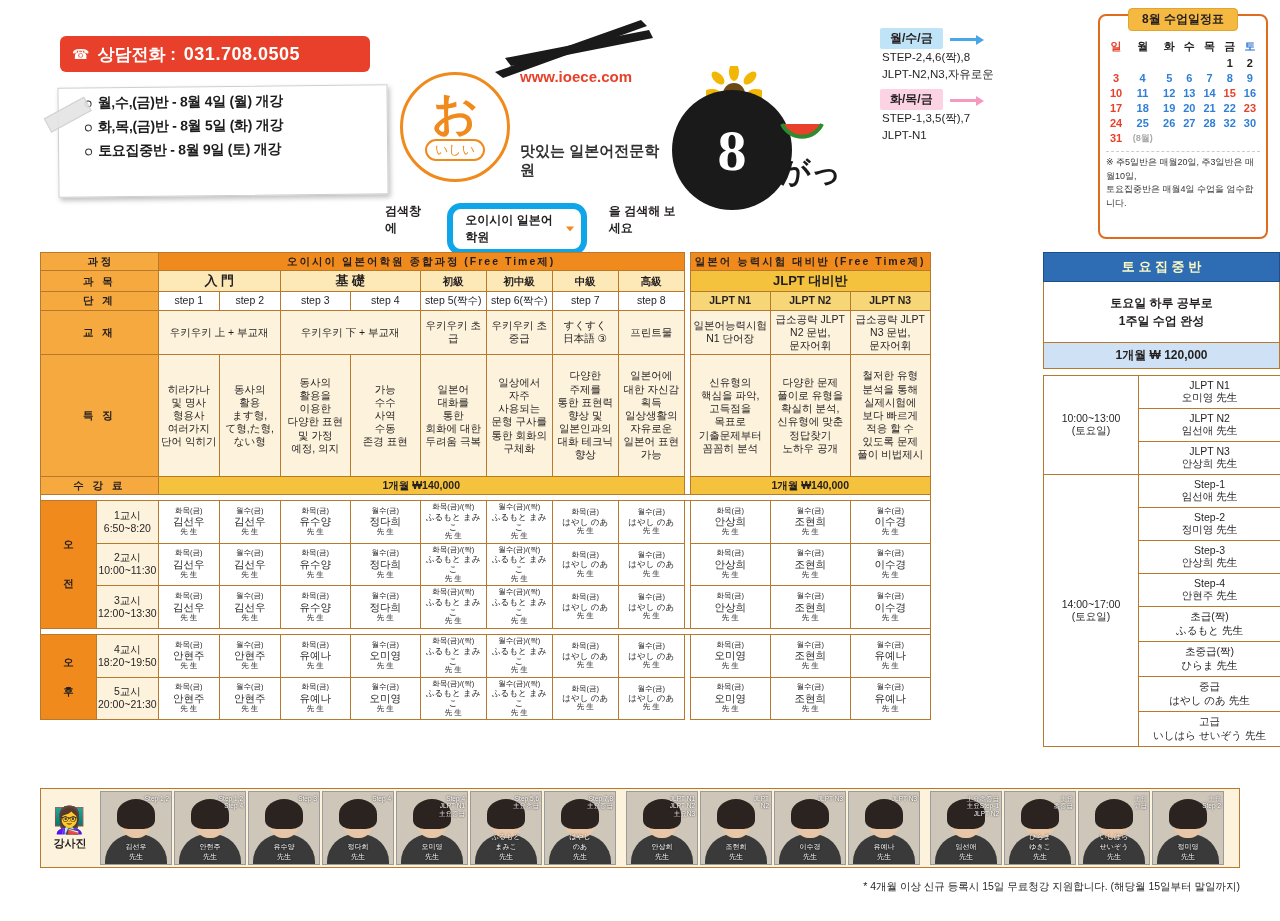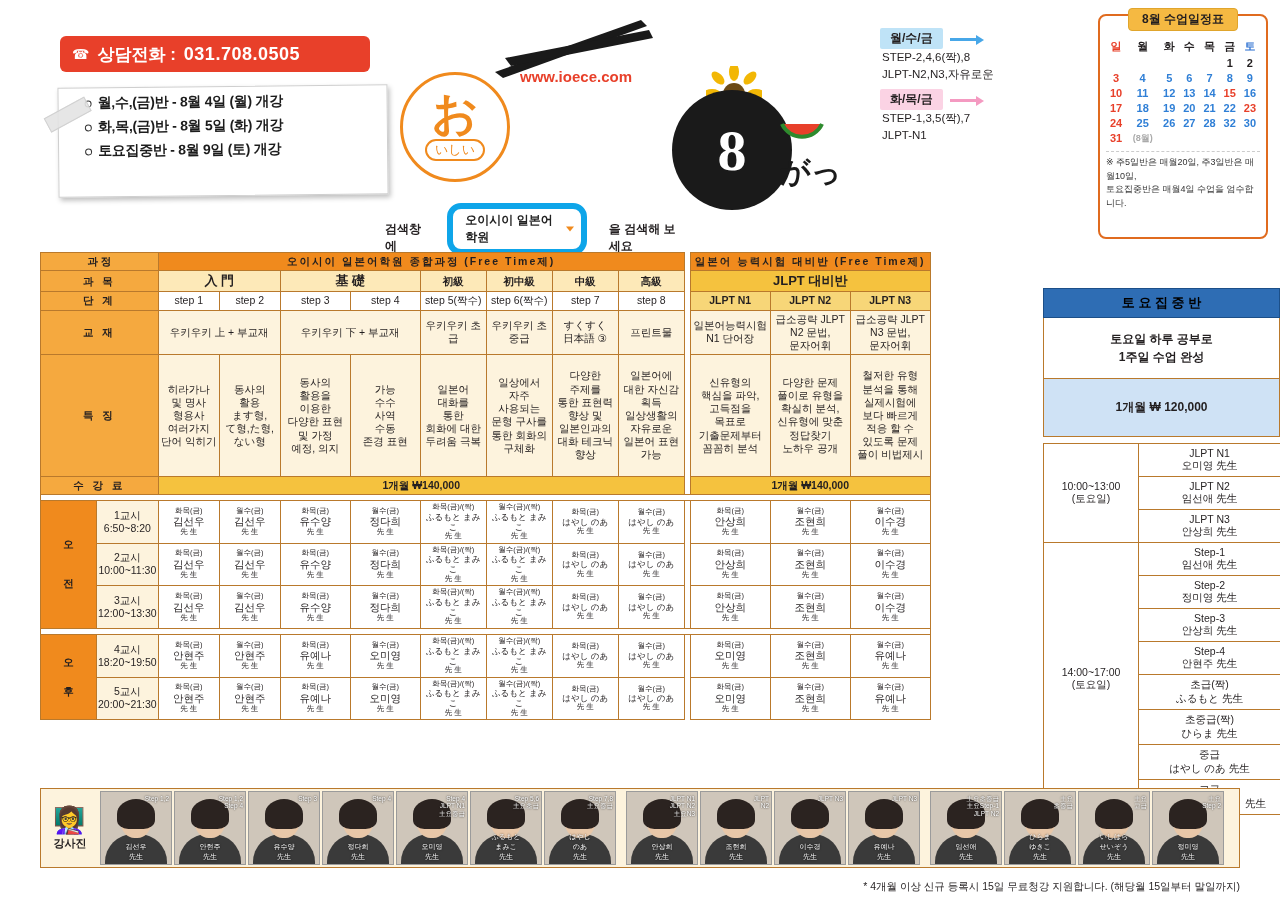--- a/index.html
+++ b/index.html
@@ -52,21 +52,21 @@
     display:flex; flex-direction:column; align-items:center; justify-content:center;
   }
   .o-char{ font-size:46px; color:#f08a1d; font-weight:bold; line-height:0.9; }
   .o-sub{
     margin-top:4px; border:2px solid #f08a1d; border-radius:12px;
     padding:0 8px; font-size:13px; color:#f08a1d; background:#fff;
   }
   .site-url{ position:absolute; left:120px; top:48px; font-size:15px; color:#e8402a; font-weight:bold; }
   .brand-name{ position:absolute; left:118px; top:66px; font-size:42px; font-weight:bold; color:#222; letter-spacing:-1px;}
   .brand-tag{ position:absolute; left:120px; top:122px; font-size:15px; color:#333; font-weight:bold; }
-  .search-row{ position:absolute; left:-15px; top:183px; width:300px; display:flex; align-items:flex-end; gap:22px; font-size:12px; font-weight:bold;}
+  .search-row{ position:absolute; left:-15px; top:183px; width:300px; display:flex; align-items:flex-start; gap:22px; font-size:12px; font-weight:bold;}
   .search-pill{
     background:#fff; border:6px solid #0ea5e9; border-radius:14px;
     padding:3px 22px 3px 12px; font-size:12px; color:#222; position:relative; font-weight:bold;
   }
   .search-pill .caret{
     position:absolute; right:7px; top:50%; transform:translateY(-50%);
     width:0;height:0;border-left:4px solid transparent;border-right:4px solid transparent;border-top:5px solid #f08a1d;
   }
 
   .aug-badge{ position:absolute; left:660px; top:60px; width:190px; height:165px; }
@@ -133,23 +133,23 @@
   .fee-lbl{ background:#f5a93f; font-weight:bold; letter-spacing:3px;}
   .ampm{ background:#f08a1d; color:#fff; font-weight:bold; font-size:13px; }
   .period{ background:#fdf3dd; font-size:9.5px; }
   .teach{ background:#fff; font-size:9.5px; }
   .sep-row td{ border:none; height:6px; background:#fff;}
 
   
   .sat-box{
     position:absolute; left:1003px; top:0; width:237px;
   }
-  .sat-title{ background:#2e6db4; color:#000000; text-align:center; font-weight:bold; font-size:13px; padding:5px 0; border:1px solid #1c4f88;margin-top:36px;}
+  .sat-title{ background:#2e6db4; color:#fef9c3; text-align:center; font-weight:bold; font-size:13px; padding:5px 0; border:1px solid #1c4f88;}
   .sat-desc{ border:1px solid #b9792c; border-top:none; background:#fff; text-align:center; font-size:12px; padding:12px 0; line-height:1.5; font-weight:bold;}
-  .sat-price{ background:#cfe2f5; border:1px solid #b9792c; border-top:none; text-align:center; font-weight:bold; font-size:12px; padding:20px 0;}
+  .sat-price{ background:#cfe2f5; border:1px solid #b9792c; border-top:none; text-align:center; font-weight:bold; font-size:12px; padding:4px 0;}
   table.satgrid{ border-collapse:collapse; table-layout:fixed; width:237px; margin-top:6px;}
   table.satgrid td{ border:1px solid #b9792c; font-size:10.5px; text-align:center; padding:3px 2px; background:#fff;}
   .sat-time{ font-size:10px; }
 
   
   .teachers{
     position:absolute; left:40px; top:788px; width:1200px; height:80px;
     border:1px solid #b9792c; background:#fdf3dd; display:flex; align-items:center;
   }
   .t-label{ width:58px; text-align:center; font-size:11px; font-weight:bold; }
@@ -216,20 +216,21 @@
   <div class="logo-wrap">
     <svg class="chopsticks" viewBox="0 0 160 60">
       <polygon points="0,52 8,58 152,6 146,0" fill="#1a1a1a"></polygon>
       <polygon points="10,38 16,46 158,18 154,10" fill="#1a1a1a"></polygon>
     </svg>
     <div class="o-circle">
       <div class="o-char">お</div>
       <div class="o-sub">いしい</div>
     </div>
     <div class="site-url">www.ioece.com</div>
+    <div class="brand-tag">맛있는  일본어전문학원</div>
     <div class="search-row">
       <span>검색창에</span>
       <span class="search-pill">
         <span>오이시이 일본어학원</span>
         <span class="caret"></span>
       </span>
       <span>을 검색해 보세요</span>
     </div>
   </div>
 

